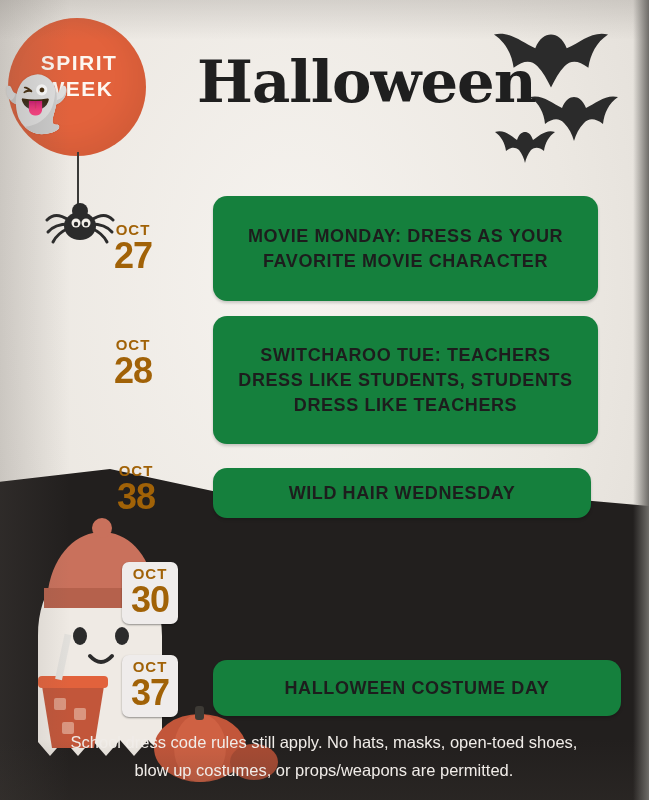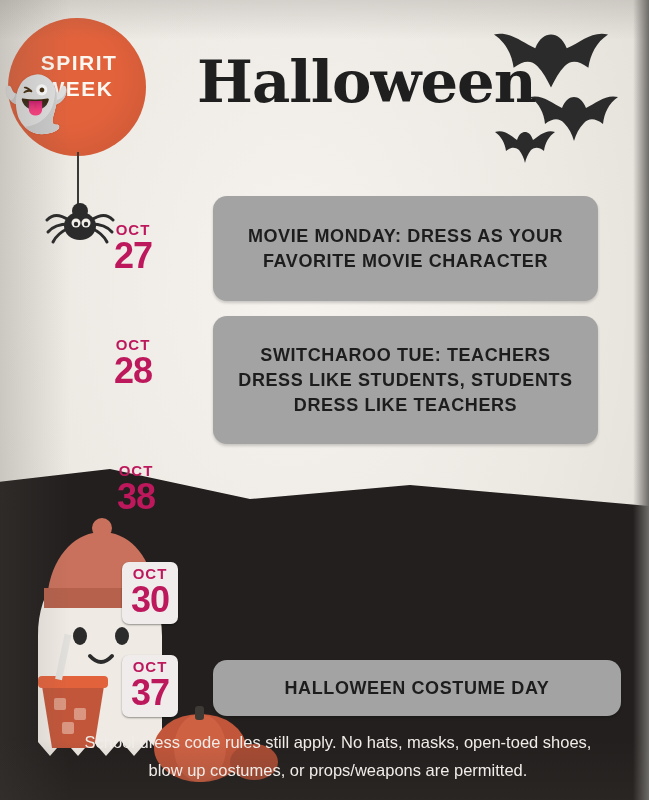--- a/index.html
+++ b/index.html
@@ -147,21 +147,21 @@
     bottom: 18px;
     width: 130px;
     height: 92px;
   }
 
   
   .date {
     position: absolute;
     width: 56px;
     text-align: center;
-    color: #be185d;
+    color: #a16207;
     font-family: "Liberation Sans", sans-serif;
   }
   .date .mon {
     font-size: 15px;
     font-weight: bold;
     letter-spacing: 1px;
     line-height: 16px;
   }
   .date .day {
     font-size: 36px;
@@ -172,41 +172,41 @@
   .date.onwhite {
     background: #efeceb;
     border-radius: 7px;
     padding: 4px 0 6px;
     box-shadow: 0 1px 2px rgba(0,0,0,0.4);
   }
 
   
   .bar {
     position: absolute;
-    background: #a3a3a3;
+    background: #15803d;
     border-radius: 14px;
     color: #1d1d1d;
     display: flex;
     align-items: center;
     justify-content: center;
     text-align: center;
     font-weight: bold;
     letter-spacing: 0.6px;
     text-transform: uppercase;
     box-shadow: 0 2px 3px rgba(0,0,0,0.18);
     padding: 0 16px;
     box-sizing: border-box;
     line-height: 25px;
     font-size: 18px;
   }
 
   
   .footer {
     position: absolute;
-    left: 68px;
+    left: 54px;
     bottom: 16px;
     width: 540px;
     color: #f0ece8;
     font-size: 16.5px;
     line-height: 28px;
     text-align: center;
   }
 </style>
 </head>
 <body>
@@ -296,20 +296,21 @@
   <div class="date" style="left:105px; top:337px;">
     <div class="mon">OCT</div>
     <div class="day">28</div>
   </div>
   <div class="bar" style="left:213px; top:316px; width:385px; height:128px;">Switcharoo Tue: Teachers dress like students, students dress like teachers</div>
 
   <div class="date" style="left:108px; top:463px;">
     <div class="mon">OCT</div>
     <div class="day">38</div>
   </div>
+  <div class="bar" style="left:213px; top:468px; width:378px; height:50px;">Wild Hair Wednesday</div>
 
   <div class="date onwhite" style="left:122px; top:562px;">
     <div class="mon">OCT</div>
     <div class="day">30</div>
   </div>
 
   <div class="date onwhite" style="left:122px; top:655px;">
     <div class="mon">OCT</div>
     <div class="day">37</div>
   </div>

